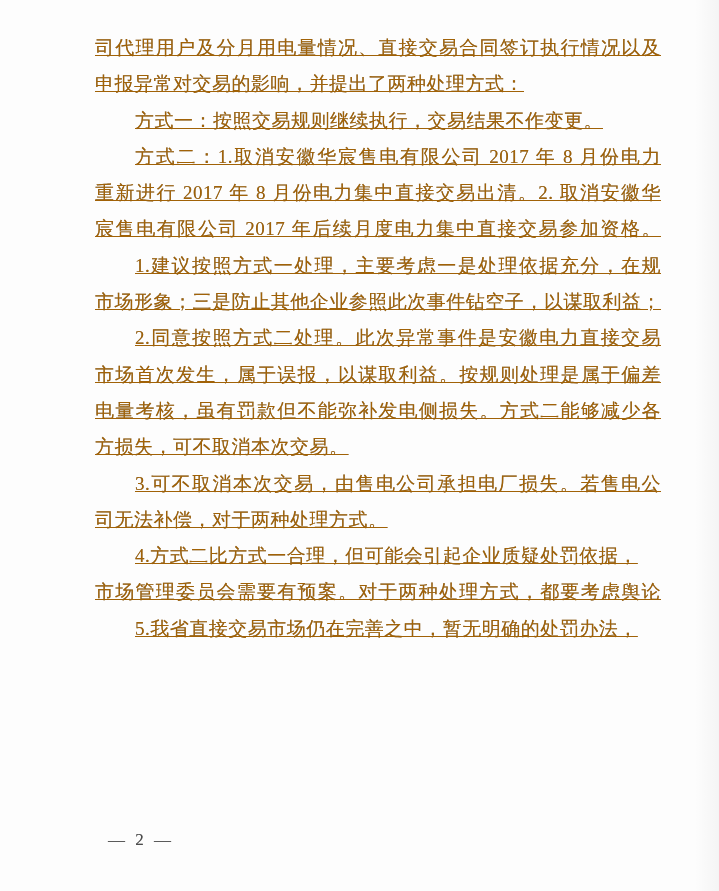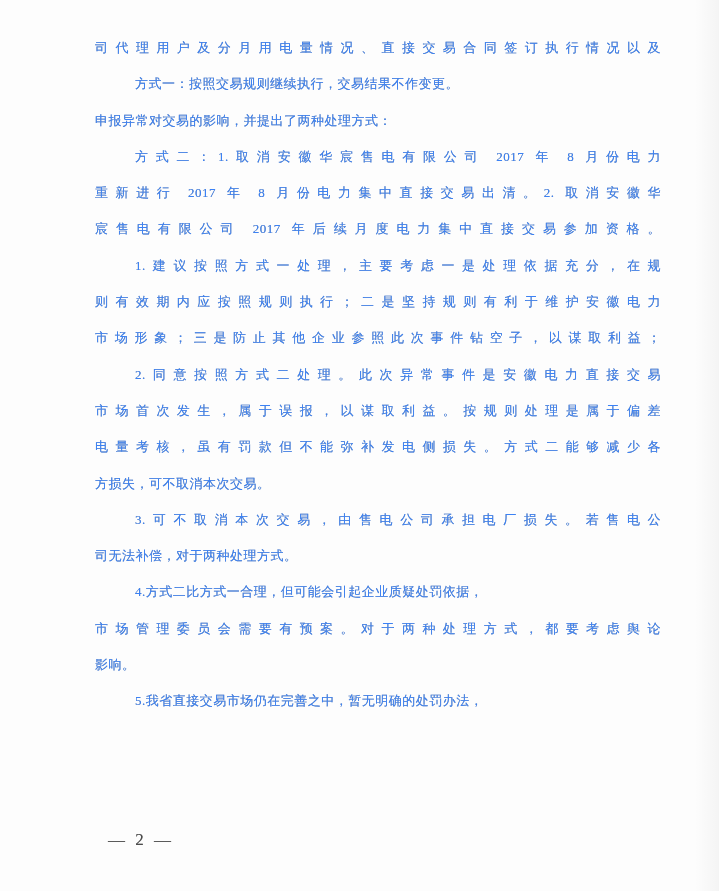--- a/index.html
+++ b/index.html
@@ -24,27 +24,28 @@
   }
   .doc-body {
     position: absolute;
     left: 95px;
     top: 30px;
     width: 566px;
   }
   .line {
     height: 36.3px;
     line-height: 36.3px;
-    font-size: 13px;
-    color: #3b82f6;
+    font-size: 19px;
+    color: #a16207;
     letter-spacing: 0.5px;
     text-align: justify;
     text-align-last: left;
     white-space: nowrap;
     text-shadow: 0 0 0.4px rgba(66,66,66,0.55);
+    text-decoration: underline;
   }
   .line.stretch {
     white-space: normal;
     text-align-last: justify;
   }
   .line.indent {
     padding-left: 40px;
   }
   .page-footer {
     position: absolute;
@@ -57,33 +58,31 @@
     text-shadow: 0 0 0.4px rgba(76,76,76,0.5);
   }
 </style>
 </head>
 <body>
 
 <div class="page">
   <div class="scan-shade"></div>
   <div class="doc-body" id="doc-body">
       <div class="line stretch">司代理用户及分月用电量情况、直接交易合同签订执行情况以及</div>
+      <div class="line">申报异常对交易的影响，并提出了两种处理方式：</div>
       <div class="line indent">方式一：按照交易规则继续执行，交易结果不作变更。</div>
-      <div class="line">申报异常对交易的影响，并提出了两种处理方式：</div>
       <div class="line indent stretch">方式二：1.取消安徽华宸售电有限公司 2017 年 8 月份电力</div>
       <div class="line stretch">重新进行 2017 年 8 月份电力集中直接交易出清。2. 取消安徽华</div>
       <div class="line stretch">宸售电有限公司 2017 年后续月度电力集中直接交易参加资格。</div>
       <div class="line indent stretch">1.建议按照方式一处理，主要考虑一是处理依据充分，在规</div>
-      <div class="line stretch">则有效期内应按照规则执行；二是坚持规则有利于维护安徽电力</div>
       <div class="line stretch">市场形象；三是防止其他企业参照此次事件钻空子，以谋取利益；</div>
       <div class="line indent stretch">2.同意按照方式二处理。此次异常事件是安徽电力直接交易</div>
       <div class="line stretch">市场首次发生，属于误报，以谋取利益。按规则处理是属于偏差</div>
       <div class="line stretch">电量考核，虽有罚款但不能弥补发电侧损失。方式二能够减少各</div>
       <div class="line">方损失，可不取消本次交易。</div>
       <div class="line indent stretch">3.可不取消本次交易，由售电公司承担电厂损失。若售电公</div>
       <div class="line">司无法补偿，对于两种处理方式。</div>
       <div class="line indent">4.方式二比方式一合理，但可能会引起企业质疑处罚依据，</div>
       <div class="line stretch">市场管理委员会需要有预案。对于两种处理方式，都要考虑舆论</div>
-      <div class="line">影响。</div>
       <div class="line indent">5.我省直接交易市场仍在完善之中，暂无明确的处罚办法，</div>
     </div>
   <div class="page-footer">— 2 —</div>
 </div>
 
 </body></html>

